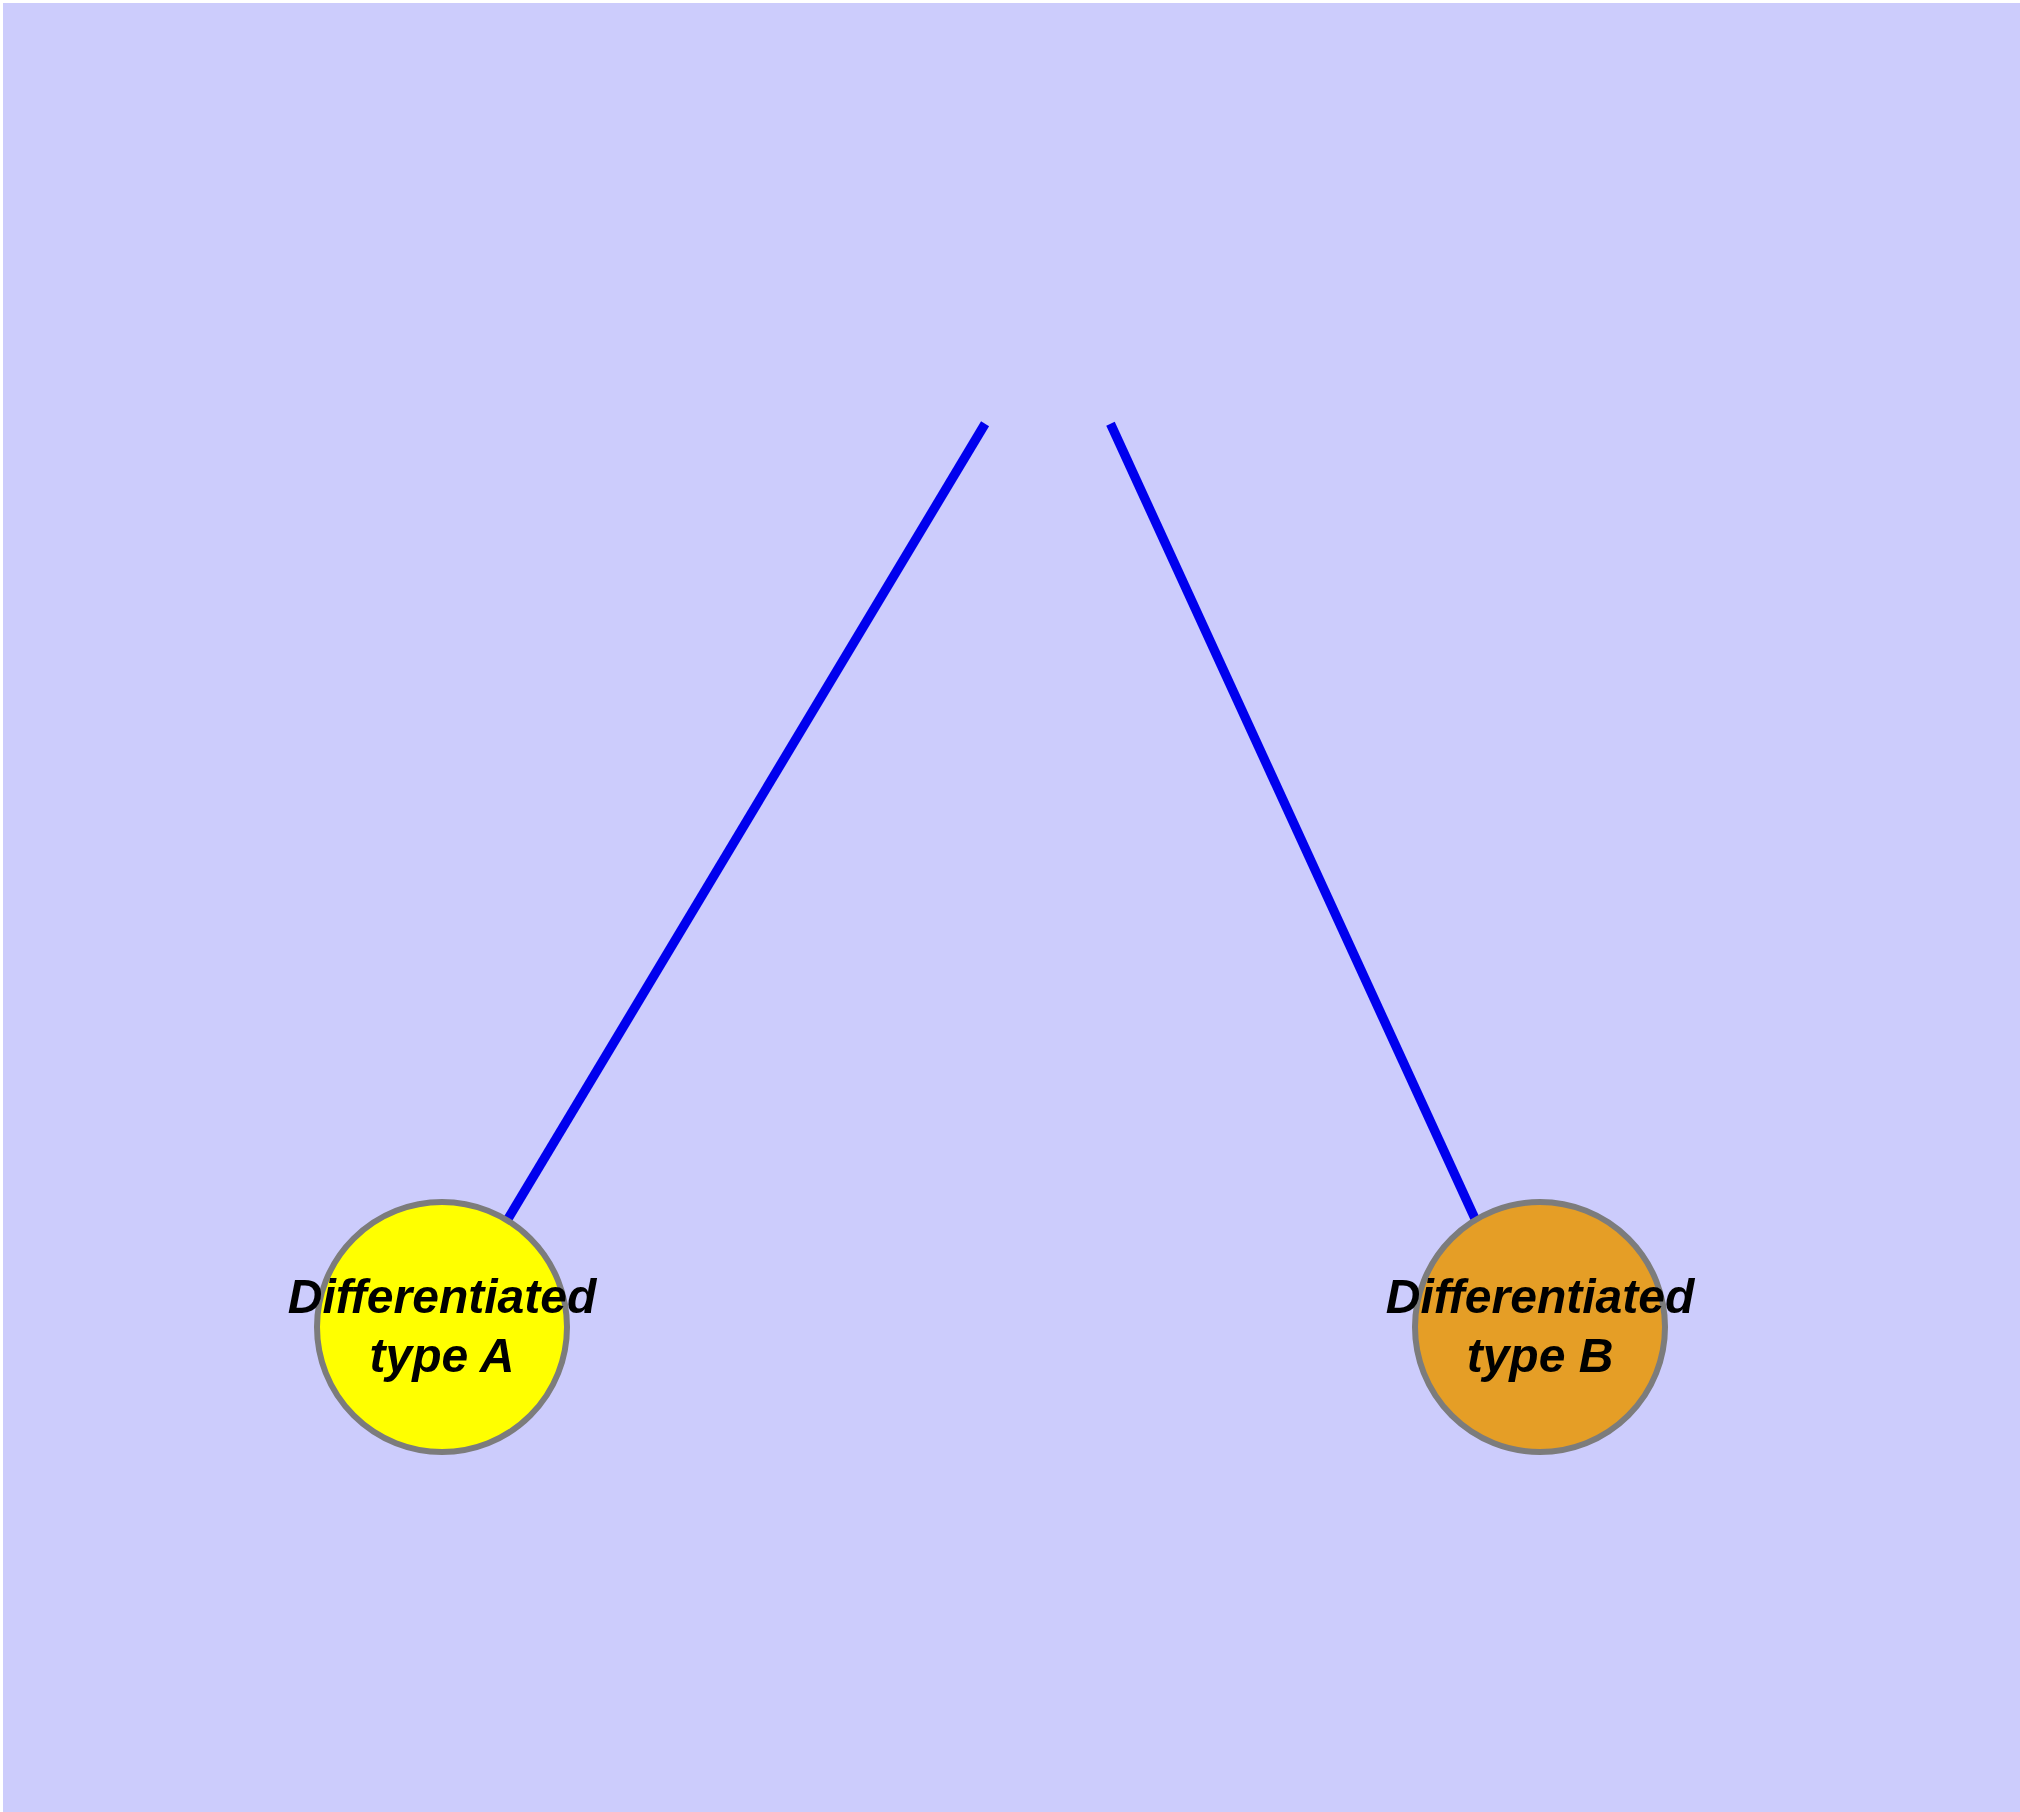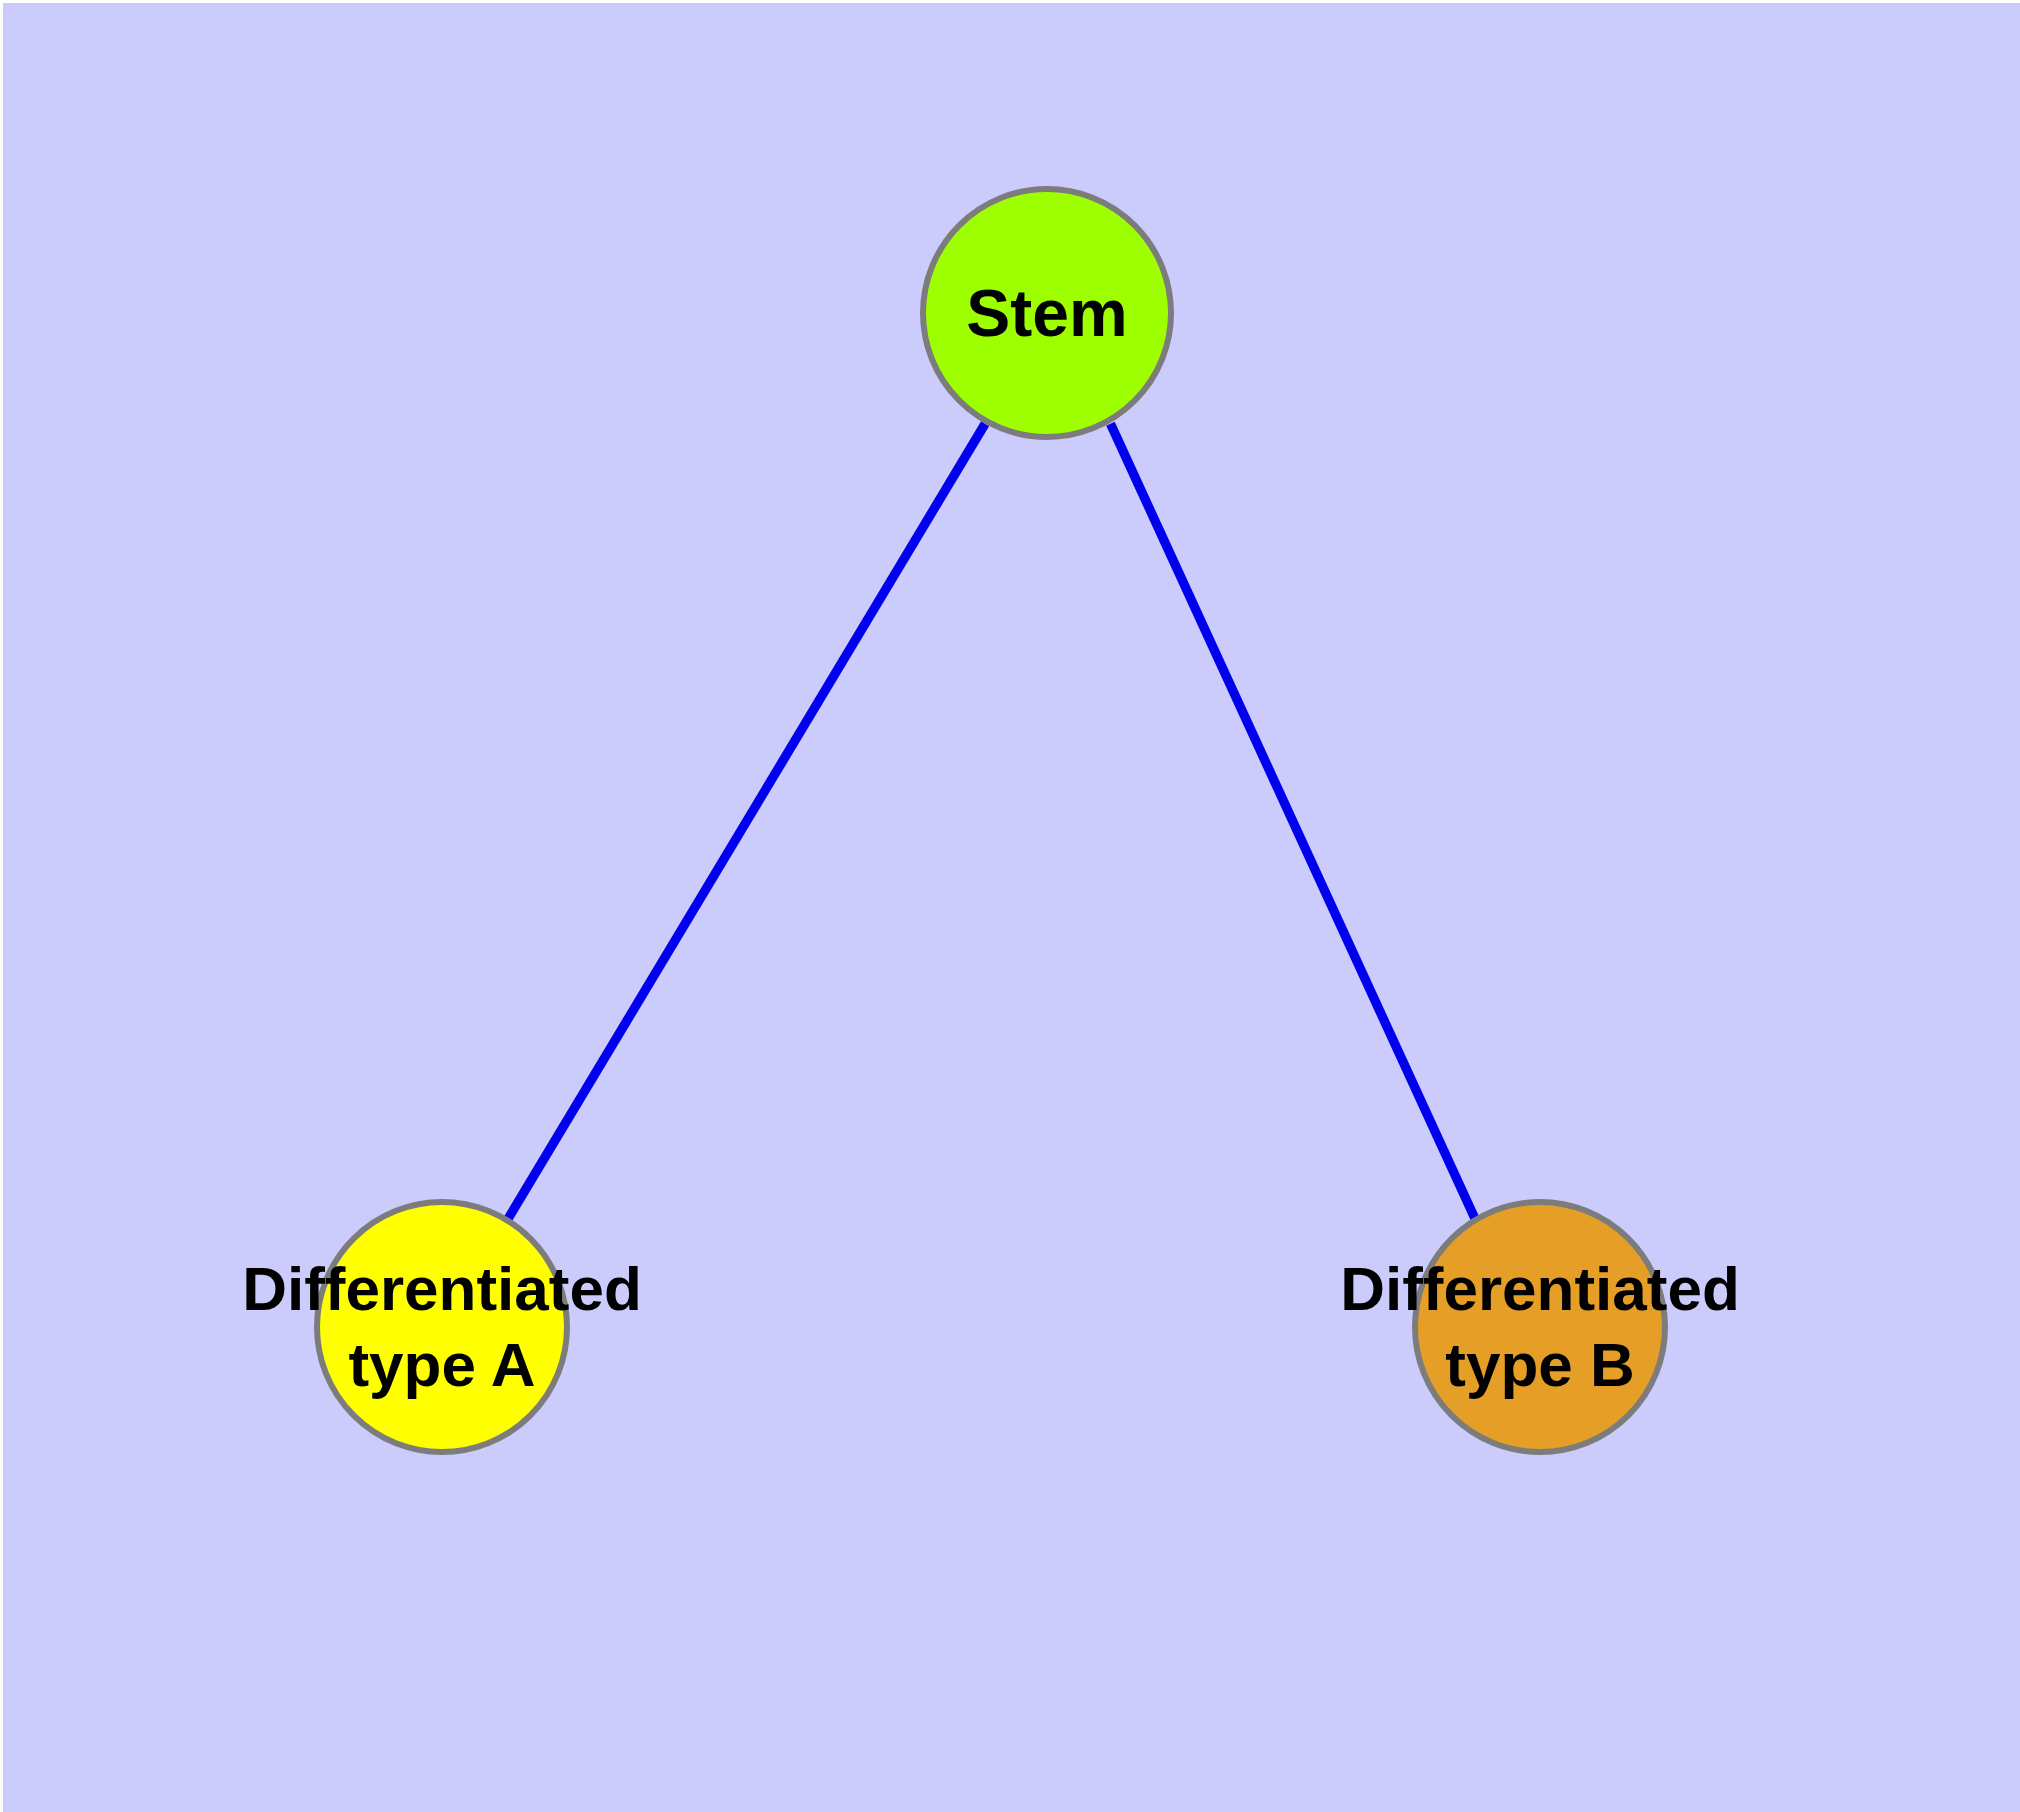--- a/index.html
+++ b/index.html
@@ -46,38 +46,36 @@
     text-align: center;
     font-weight: bold;
     color: #000000;
     line-height: 1.22;
     pointer-events: none;
   }
   .label-stem {
     font-size: 66px;
   }
   .label-leaf {
-    font-size: 62px;
+    font-size: 48px;
+    font-style: italic;
   }
 </style>
 </head>
 <body>
 
 <div id="canvas">
 
   <div id="graph-bg"></div>
 
   <svg id="edge-layer" viewBox="0 0 2384 2138" xmlns="http://www.w3.org/2000/svg">
     <line x1="1162" y1="500" x2="598" y2="1440" stroke="#0000ee" stroke-width="11" stroke-linecap="butt"></line>
     <line x1="1310" y1="500" x2="1741" y2="1440" stroke="#0000ee" stroke-width="11" stroke-linecap="butt"></line>
   </svg>
 
-  <div class="node" style="left:920px; top:186px; width:254px; height:254px; background:#9eff00;">
-    <span class="node-label label-stem">Stem</span>
-  </div>
 
   <div class="node" style="left:314px; top:1199px; width:256px; height:256px; background:#ffff00;">
     <span class="node-label label-leaf">Differentiated
 type A</span>
   </div>
 
   <div class="node" style="left:1412px; top:1199px; width:256px; height:256px; background:#e59e26;">
     <span class="node-label label-leaf">Differentiated
 type B</span>
   </div>

